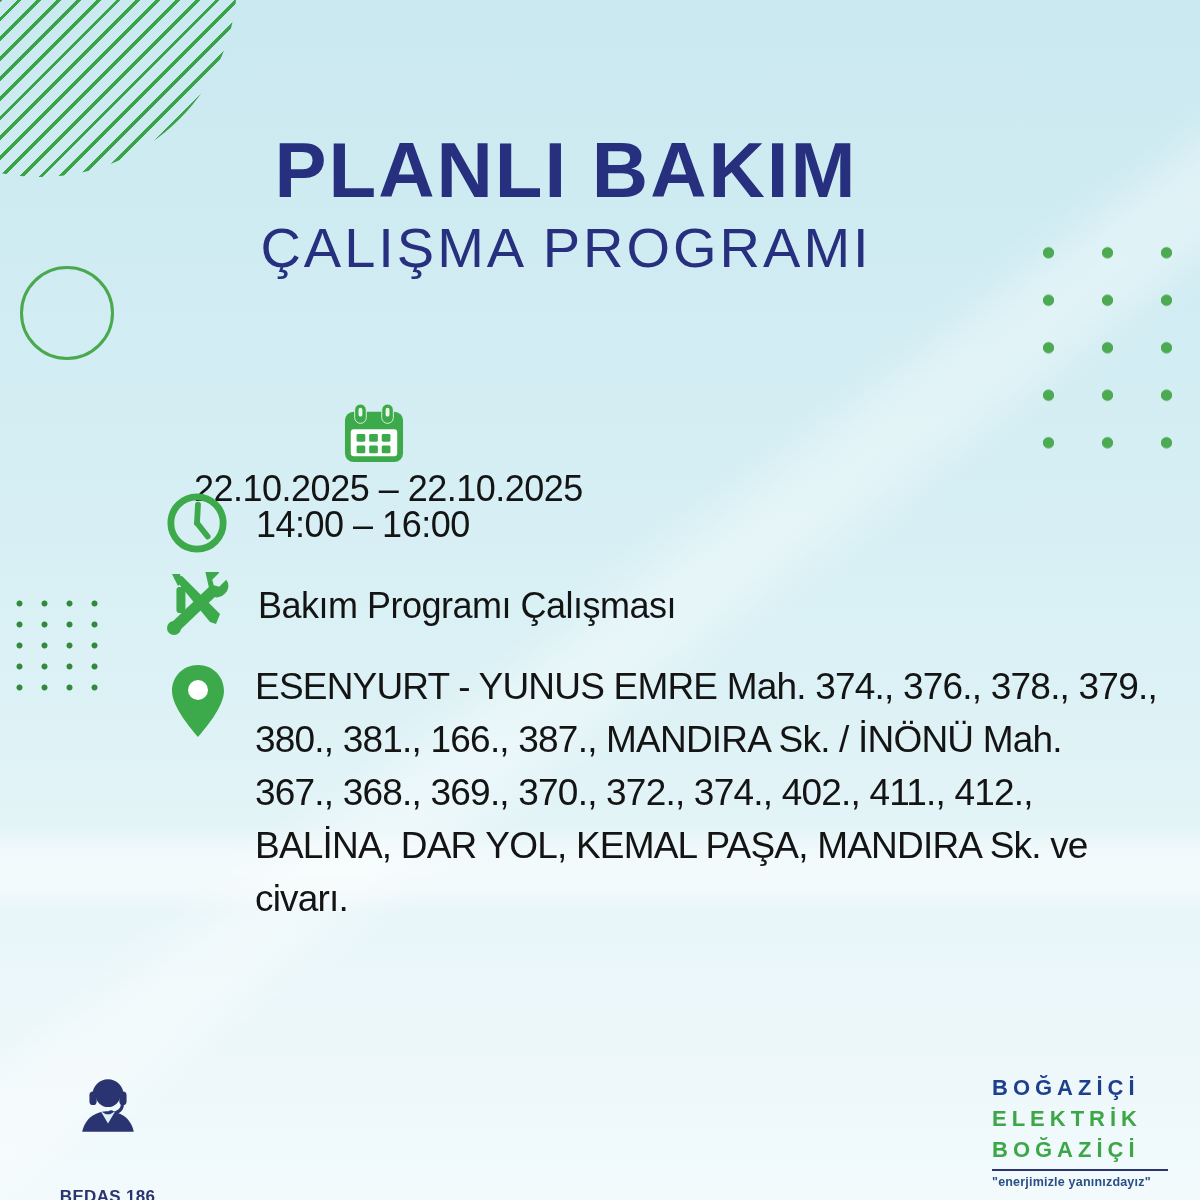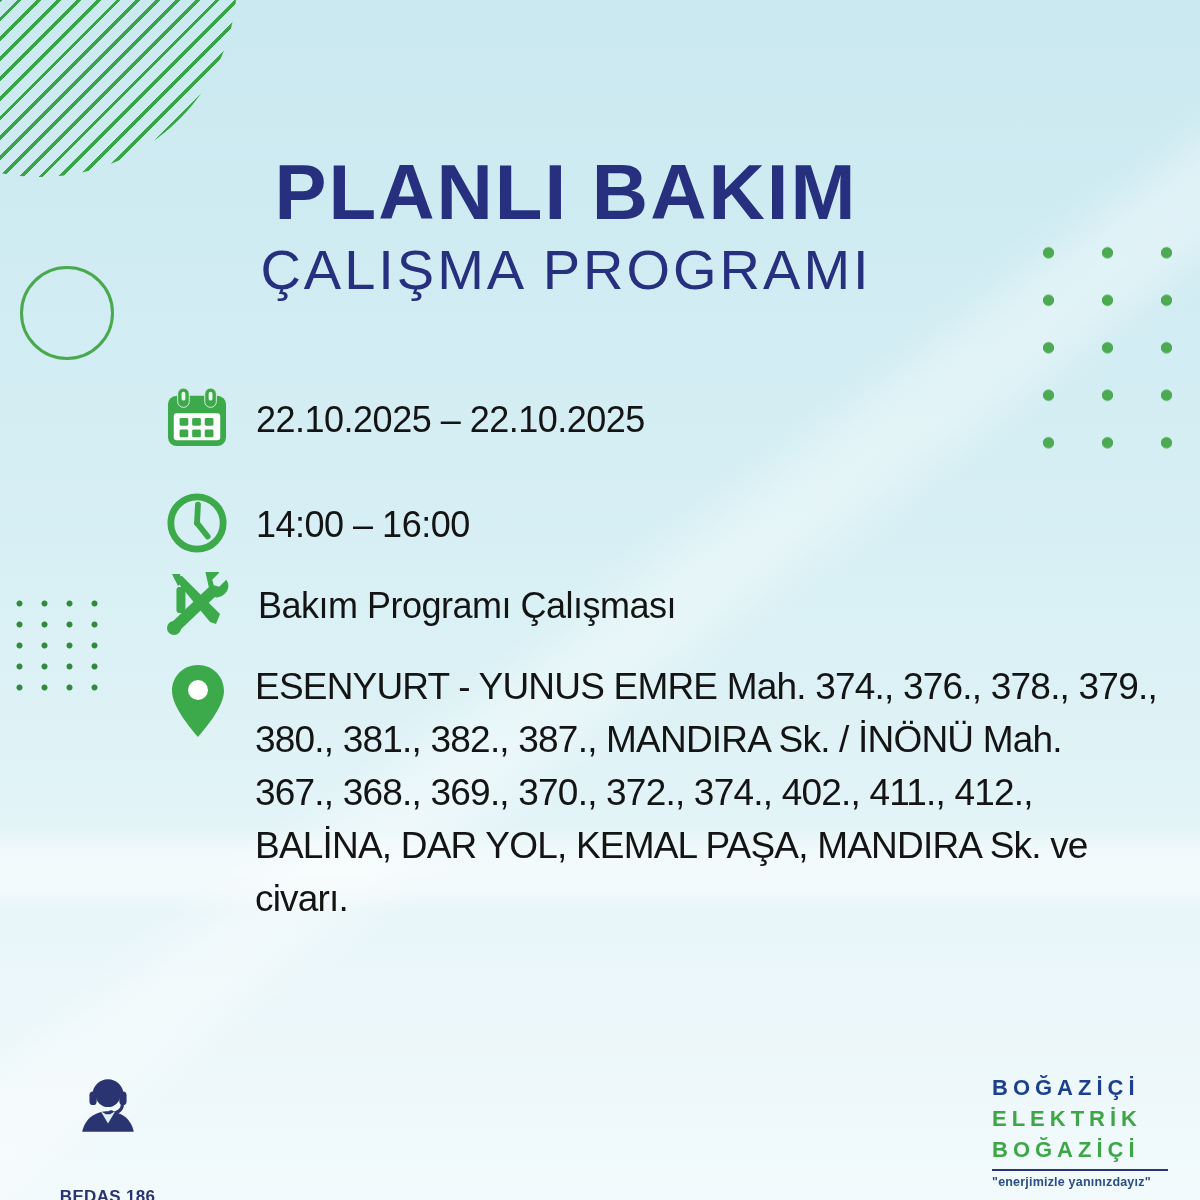--- a/index.html
+++ b/index.html
@@ -43,29 +43,29 @@
     background-image: radial-gradient(circle, #4cab52 5.2px, rgba(76,171,82,0) 6px);
     background-size: 59px 47.5px;
   }
   .dots-left {
     position: absolute; left: 7px; top: 593px;
     width: 100px; height: 105px;
     background-image: radial-gradient(circle, #2f8a3c 2.6px, rgba(47,138,60,0) 3.4px);
     background-size: 25px 21px;
   }
 
-  .title-block { position: absolute; left: 0; top: 128px; width: 1132px; text-align: center; color: #272f7f; margin-top: 22px; }
+  .title-block { position: absolute; left: 0; top: 128px; width: 1132px; text-align: center; color: #272f7f; }
   .title-main  { font-size: 78px; font-weight: 800; letter-spacing: 2px; line-height: 84px; }
   .title-sub   { font-size: 56px; font-weight: 500; letter-spacing: 3px; line-height: 72px; }
 
   .info-row { position: absolute; left: 166px; display: flex; align-items: center; color: #141414; }
   .info-row .icon { flex: 0 0 auto; }
   .info-text { font-size: 36px; margin-left: 28px; white-space: nowrap; letter-spacing: -0.5px; }
 
-  .row-date  { top: 388px; }
+  .row-date  { top: 404px; flex-direction: column; }
   .row-time  { top: 492px; }
   .row-work  { top: 572px; }
 
   .loc-icon { position: absolute; left: 170px; top: 664px; }
   .loc-text {
     position: absolute; left: 255px; top: 660px; width: 920px;
     font-size: 37px; line-height: 53px; letter-spacing: -0.8px;
     color: #141414; white-space: pre-line;
   }
 
@@ -152,21 +152,21 @@
     <span class="info-text">Bakım Programı Çalışması</span>
   </div>
 
   <div class="loc-icon">
     <svg width="56" height="78" viewBox="0 0 56 78">
       <path d="M28 1 C13 1 2 12.5 2 27 C2 43 22 66 28 73 C34 66 54 43 54 27 C54 12.5 43 1 28 1 Z" fill="#3ca94a"></path>
       <circle cx="28" cy="26" r="10" fill="#ffffff"></circle>
     </svg>
   </div>
   <div class="loc-text">ESENYURT - YUNUS EMRE Mah. 374., 376., 378., 379.,
-380., 381., 382., 387., MANDIRA Sk. / İNÖNÜ Mah.
+380., 381., 166., 387., MANDIRA Sk. / İNÖNÜ Mah.
 367., 368., 369., 370., 372., 374., 402., 411., 412.,
 BALİNA, DAR YOL, KEMAL PAŞA, MANDIRA Sk. ve
 civarı.</div>
 
   <div class="contact contact1">
     <span class="icon">
       <svg width="66" height="66" viewBox="0 0 64 64">
         <g fill="#2a3470">
           <circle cx="32" cy="22" r="12"></circle>
           <path d="M17 22 a15 15 0 0 1 30 0 l-4 0 a11 11 0 0 0-22 0 Z"></path>

